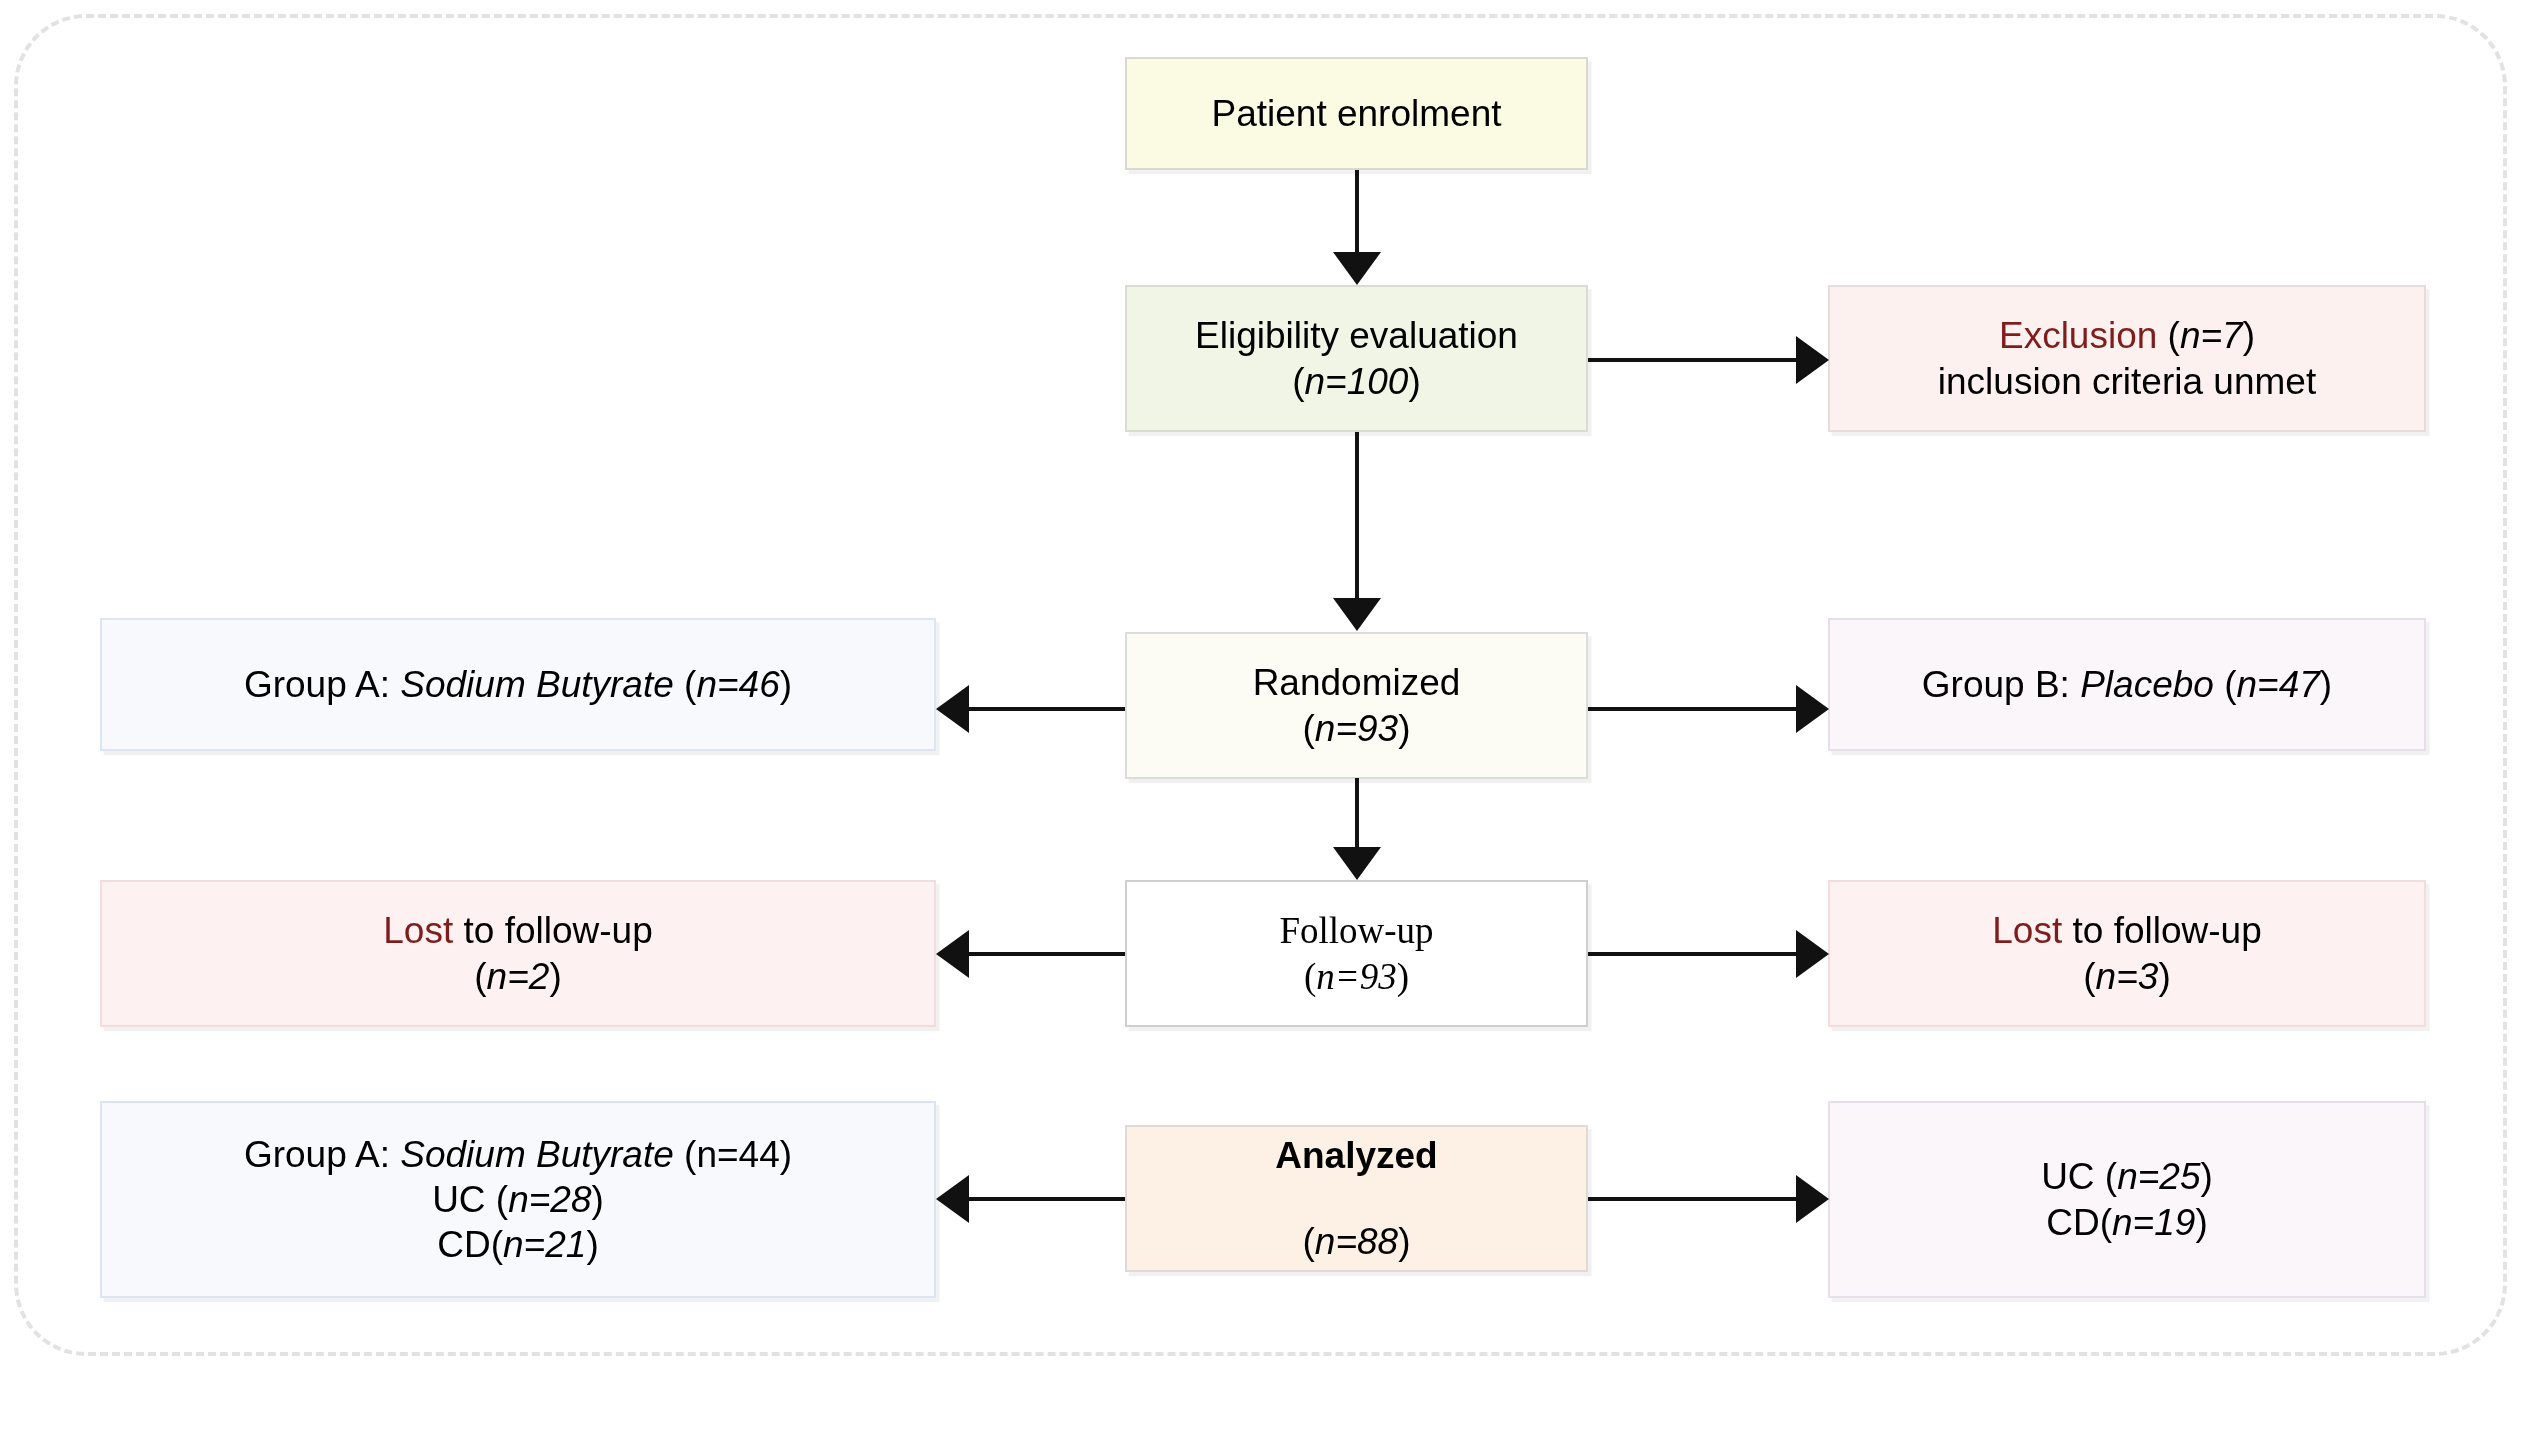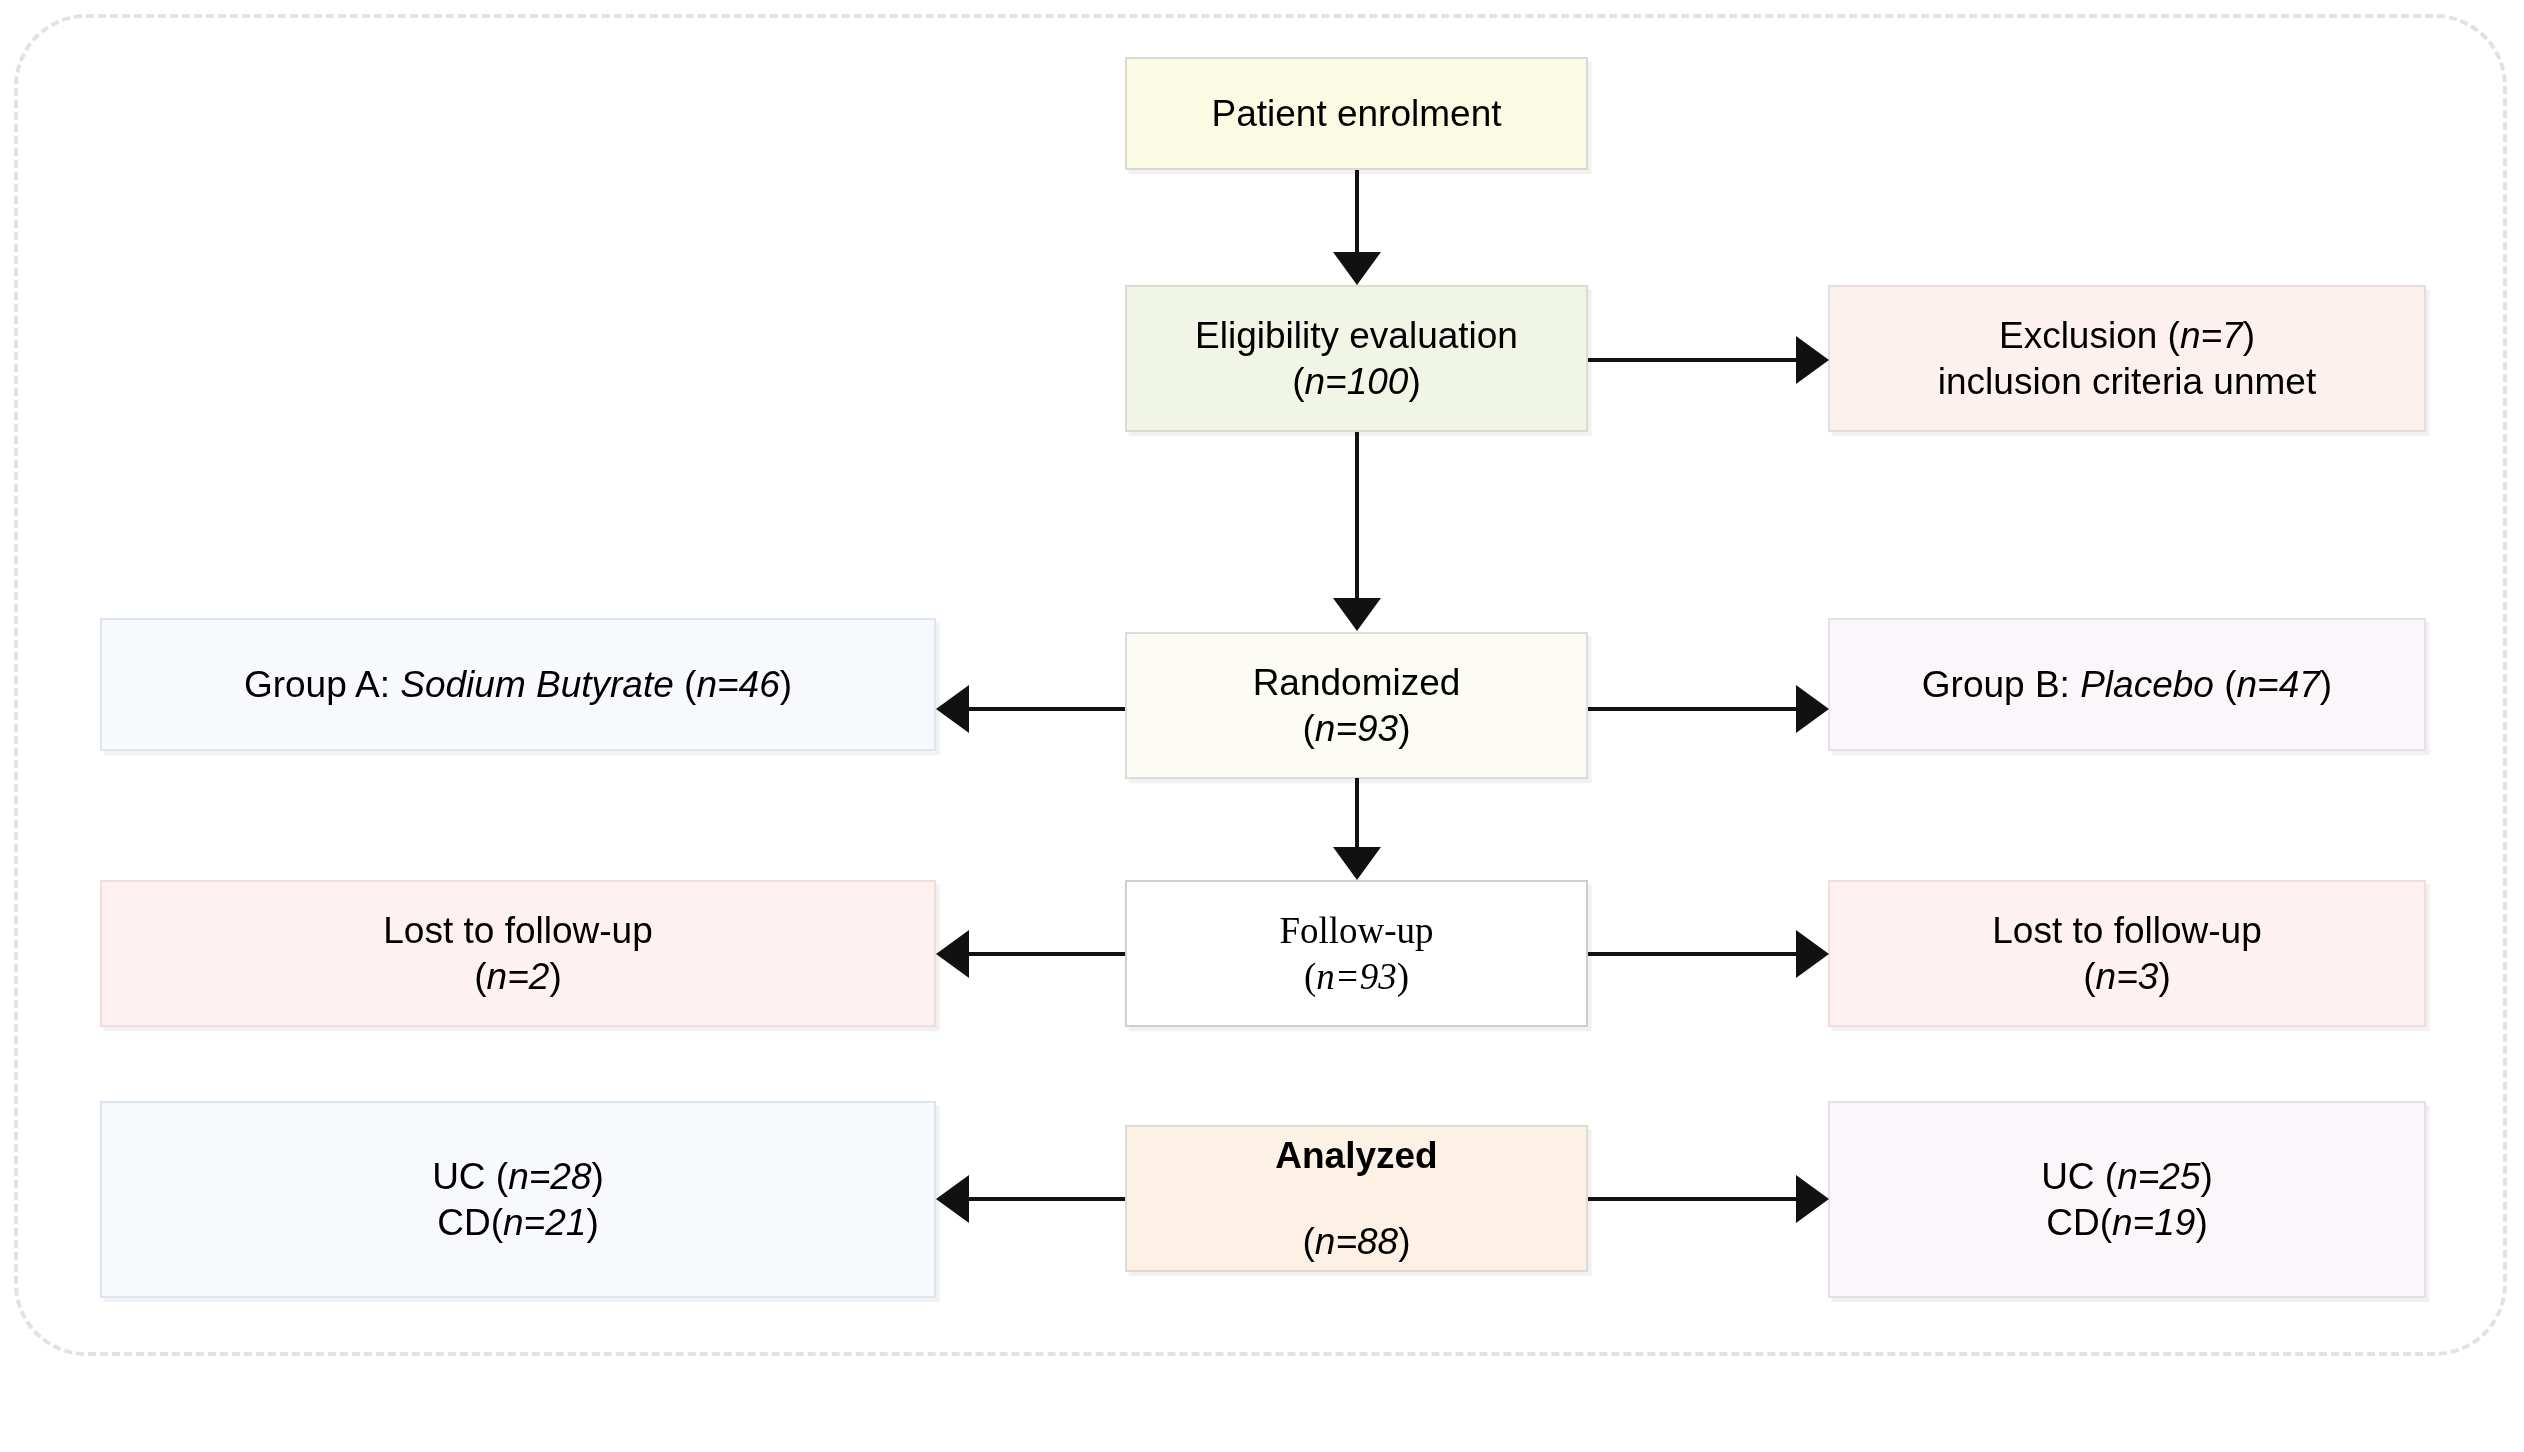--- a/index.html
+++ b/index.html
@@ -45,21 +45,21 @@
   .fill-groupa     { background:#f8f9fd; border-color:#dce5f2; }
   .fill-groupb     { background:#faf6fa; border-color:#e6dfe9; }
   .fill-lost       { background:#fdf2f1; border-color:#f3dcdc; }
   .fill-followup   { background:#ffffff; border-color:#cfcfcf;font-family:Liberation Serif, serif; }
   .fill-analyzed   { background:#fdf0e4; border-color:#dedad4;gap:40px; }
   .fill-anaA       { background:#f8f9fd; border-color:#dbe4f1; }
   .fill-anaB       { background:#faf6fa; border-color:#e6dfe9; }
 
   
   .it   { font-style:italic; }
-  .red  { color:#000000;margin-top:44px; }
+  .red  { color:#7f1d1d;margin-top:44px; }
   .bold { font-weight:bold; }
 
   
   .arrow{position:absolute;}
   .arrow .shaft{position:absolute;background:#111111;}
   .arrow .head{position:absolute;width:0;height:0;}
 
   
   .arrow.down .shaft{width:4.2px;left:50%;margin-left:-1.8px;top:0;}
   .arrow.down .head{
@@ -156,20 +156,21 @@
   <span class="ln"><span class="red">Lost</span><span> to follow-up</span></span>
   <span class="ln"><span>(</span><span class="it">n=3</span><span>)</span></span>
 </div>
 
 <div id="node-analyzed" class="node fill-analyzed">
   <span class="ln bold">Analyzed</span>
   <span class="ln"><span>(</span><span class="it">n=88</span><span>)</span></span>
 </div>
 
 <div id="node-analyzed-a" class="node fill-anaA">
+  <span class="ln"><span>Group A: </span><span class="it">Sodium Butyrate</span><span> (n=44)</span></span>
   <span class="ln"><span>UC (</span><span class="it">n=28</span><span>)</span></span>
   <span class="ln"><span>CD(</span><span class="it">n=21</span><span>)</span></span>
 </div>
 
 <div id="node-analyzed-b" class="node fill-anaB">
   <span class="ln"><span>UC (</span><span class="it">n=25</span><span>)</span></span>
   <span class="ln"><span>CD(</span><span class="it">n=19</span><span>)</span></span>
 </div>
 
 <div id="arrow-enrol-elig" class="arrow down">

